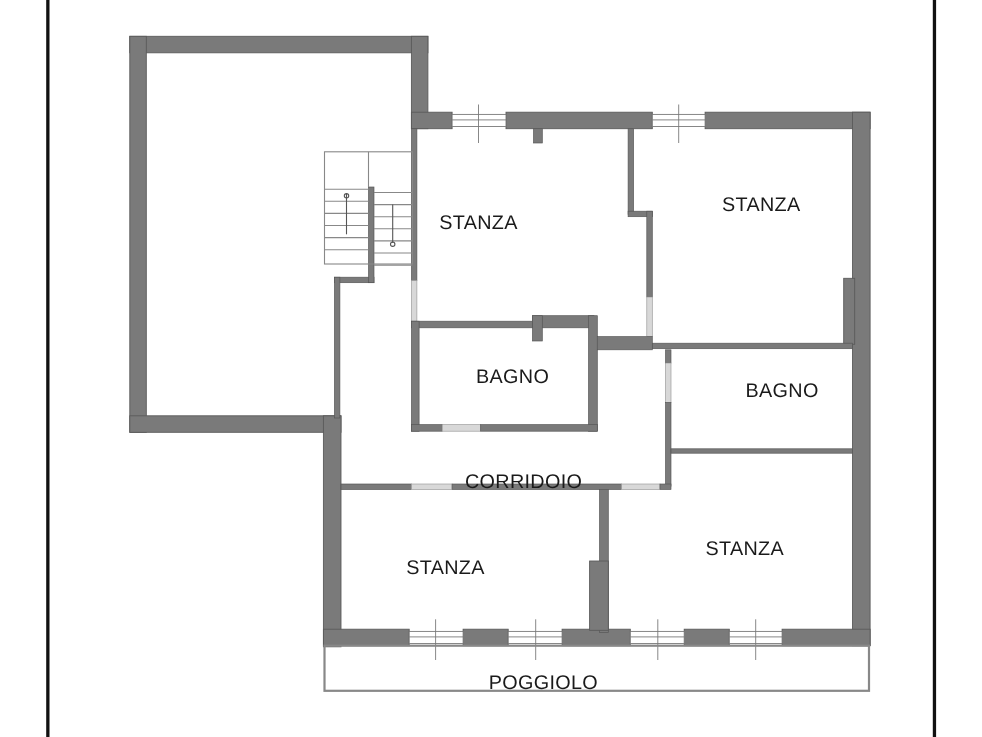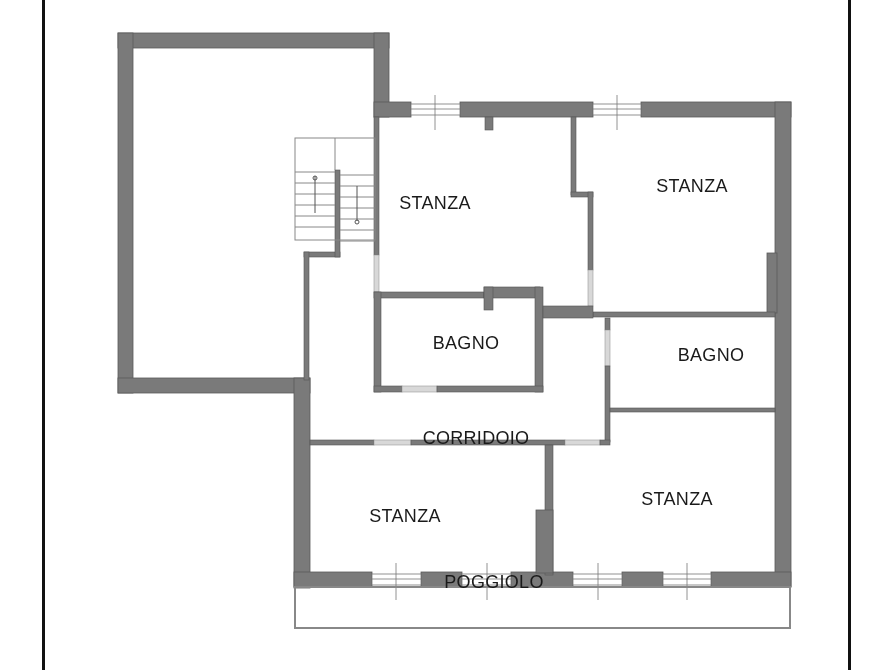--- a/index.html
+++ b/index.html
@@ -142,13 +142,13 @@
   </g>
 </svg>
 
 <div class="label" style="left:435px; top:203px;">STANZA</div>
 <div class="label" style="left:692px; top:186px;">STANZA</div>
 <div class="label" style="left:466px; top:343px;">BAGNO</div>
 <div class="label" style="left:711px; top:355px;">BAGNO</div>
 <div class="label" style="left:476px; top:414px;margin-top:24px;">CORRIDOIO</div>
 <div class="label" style="left:405px; top:516px;">STANZA</div>
 <div class="label" style="left:677px; top:499px;">STANZA</div>
-<div class="label" style="left:494px; top:582px;">POGGIOLO</div>
+<div class="label" style="left:494px; top:621px;">POGGIOLO</div>
 
 </body></html>

